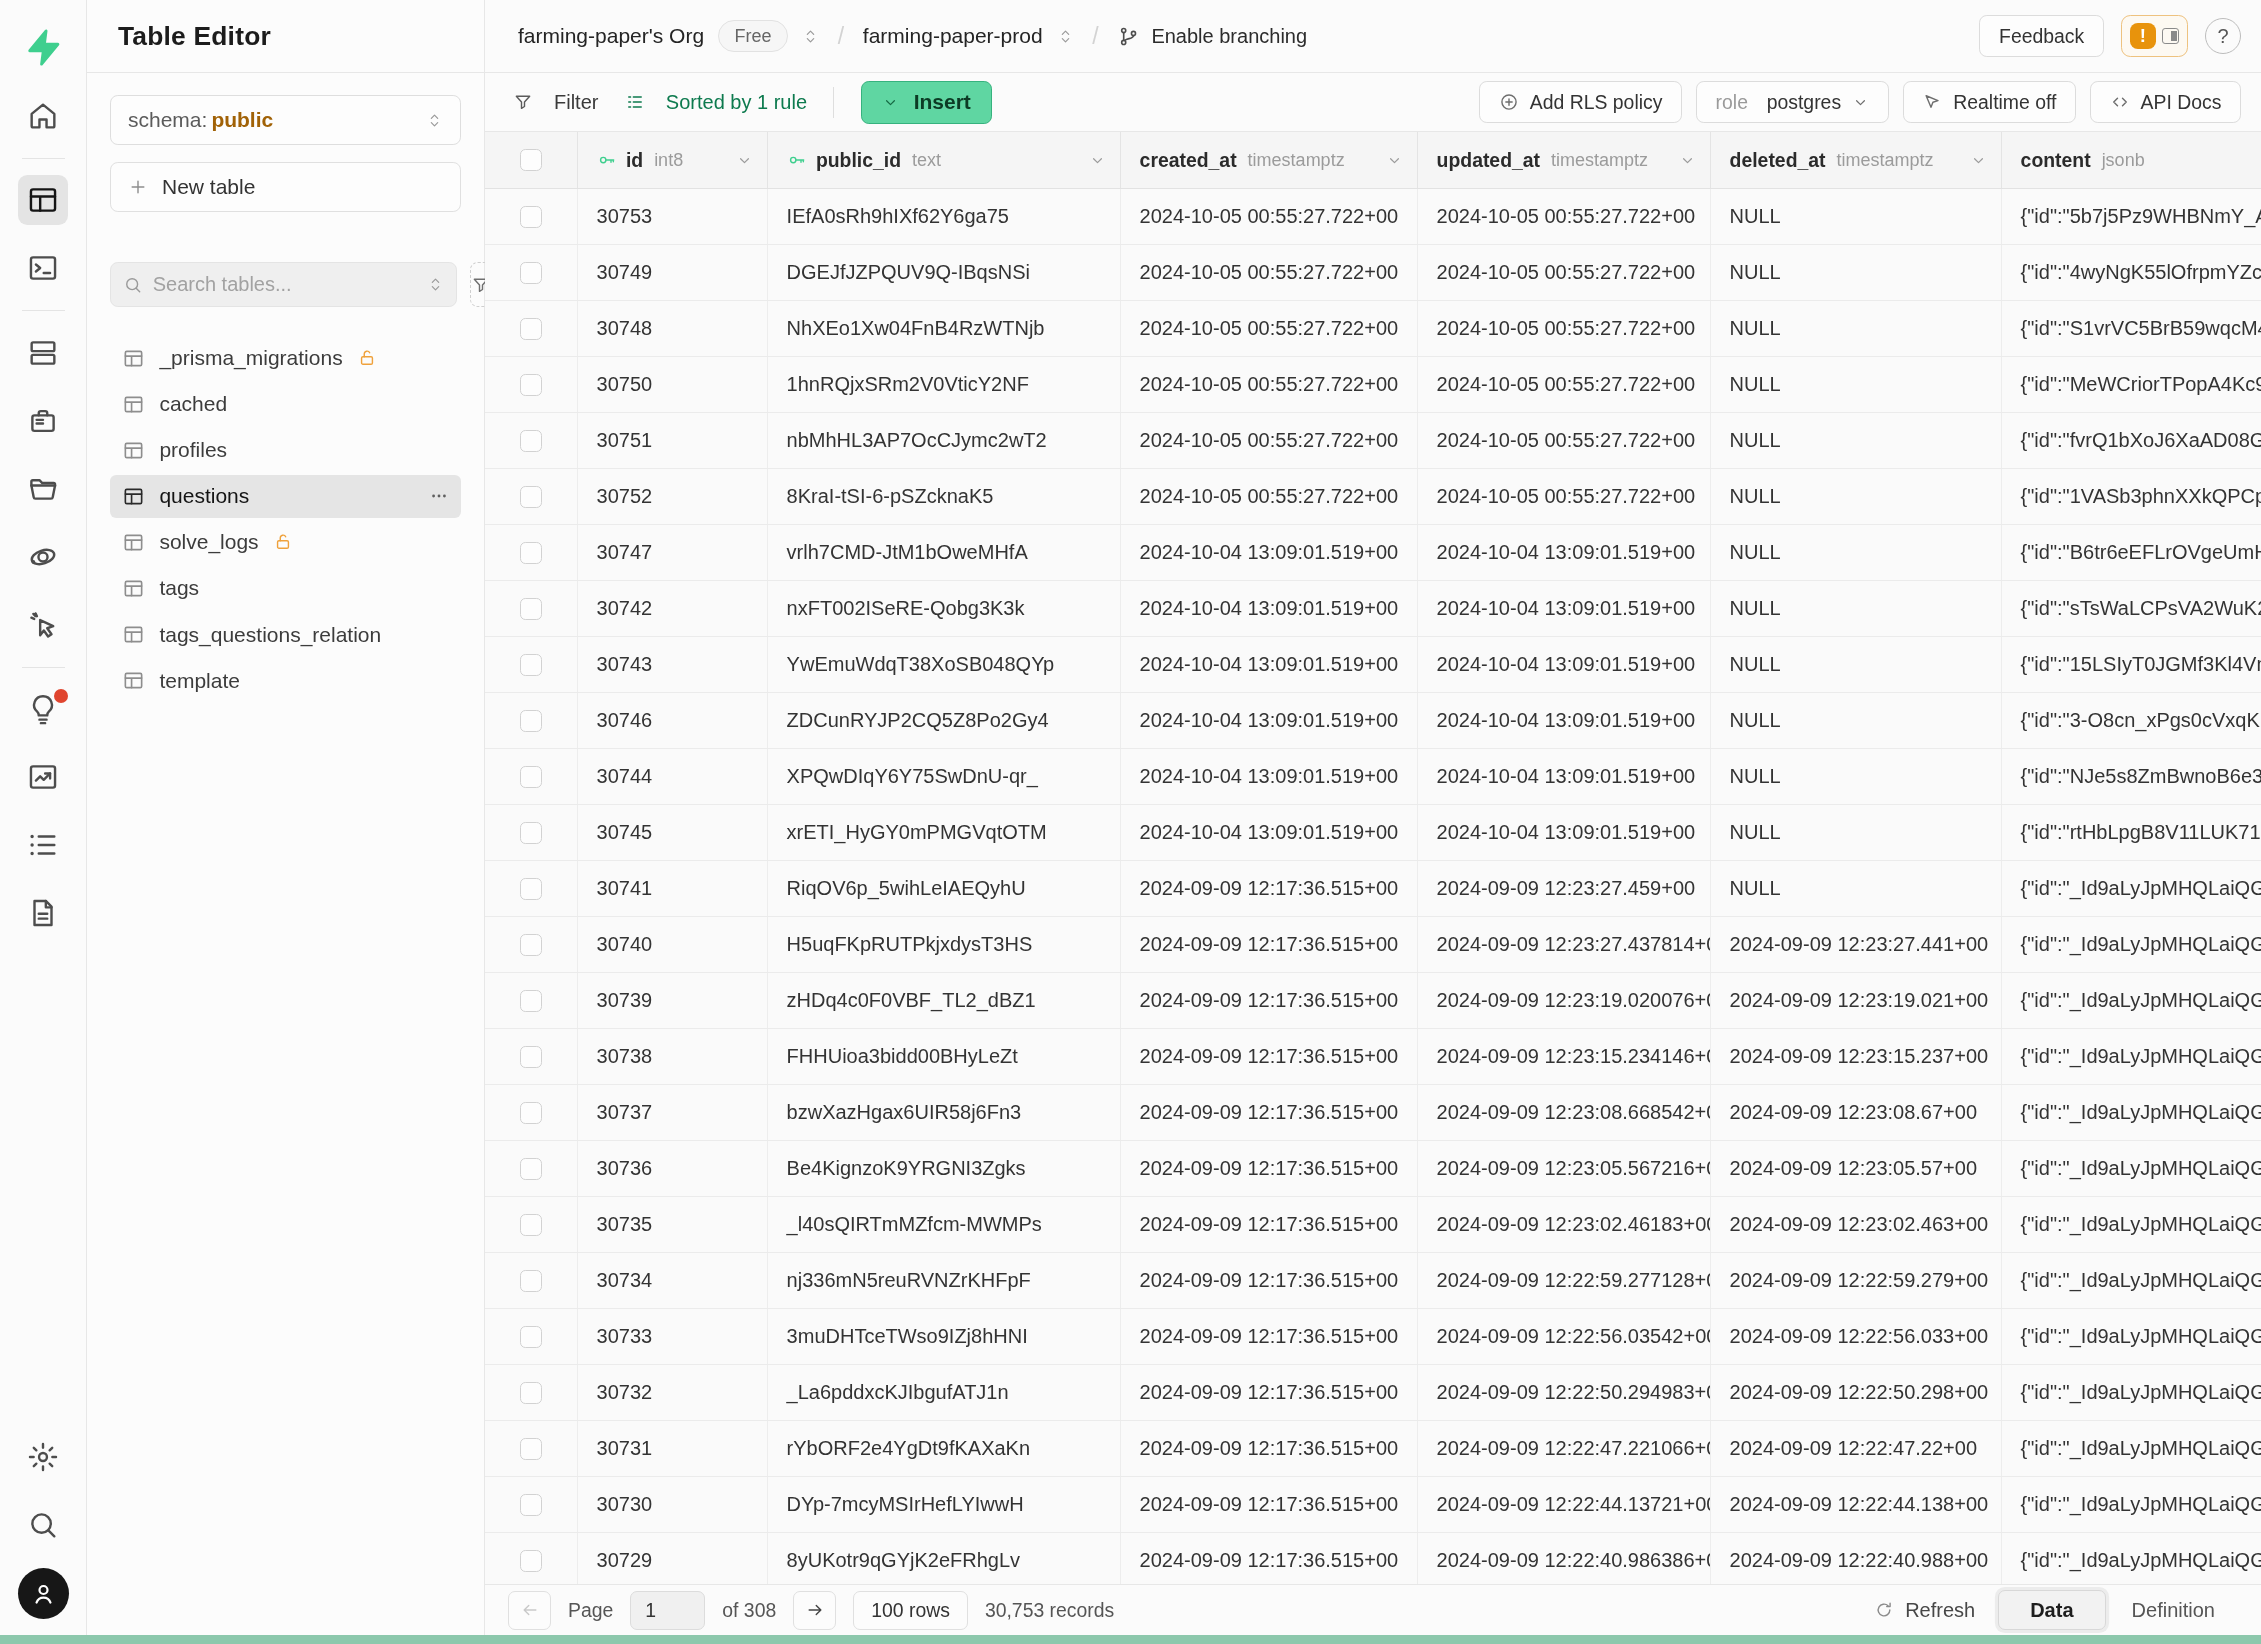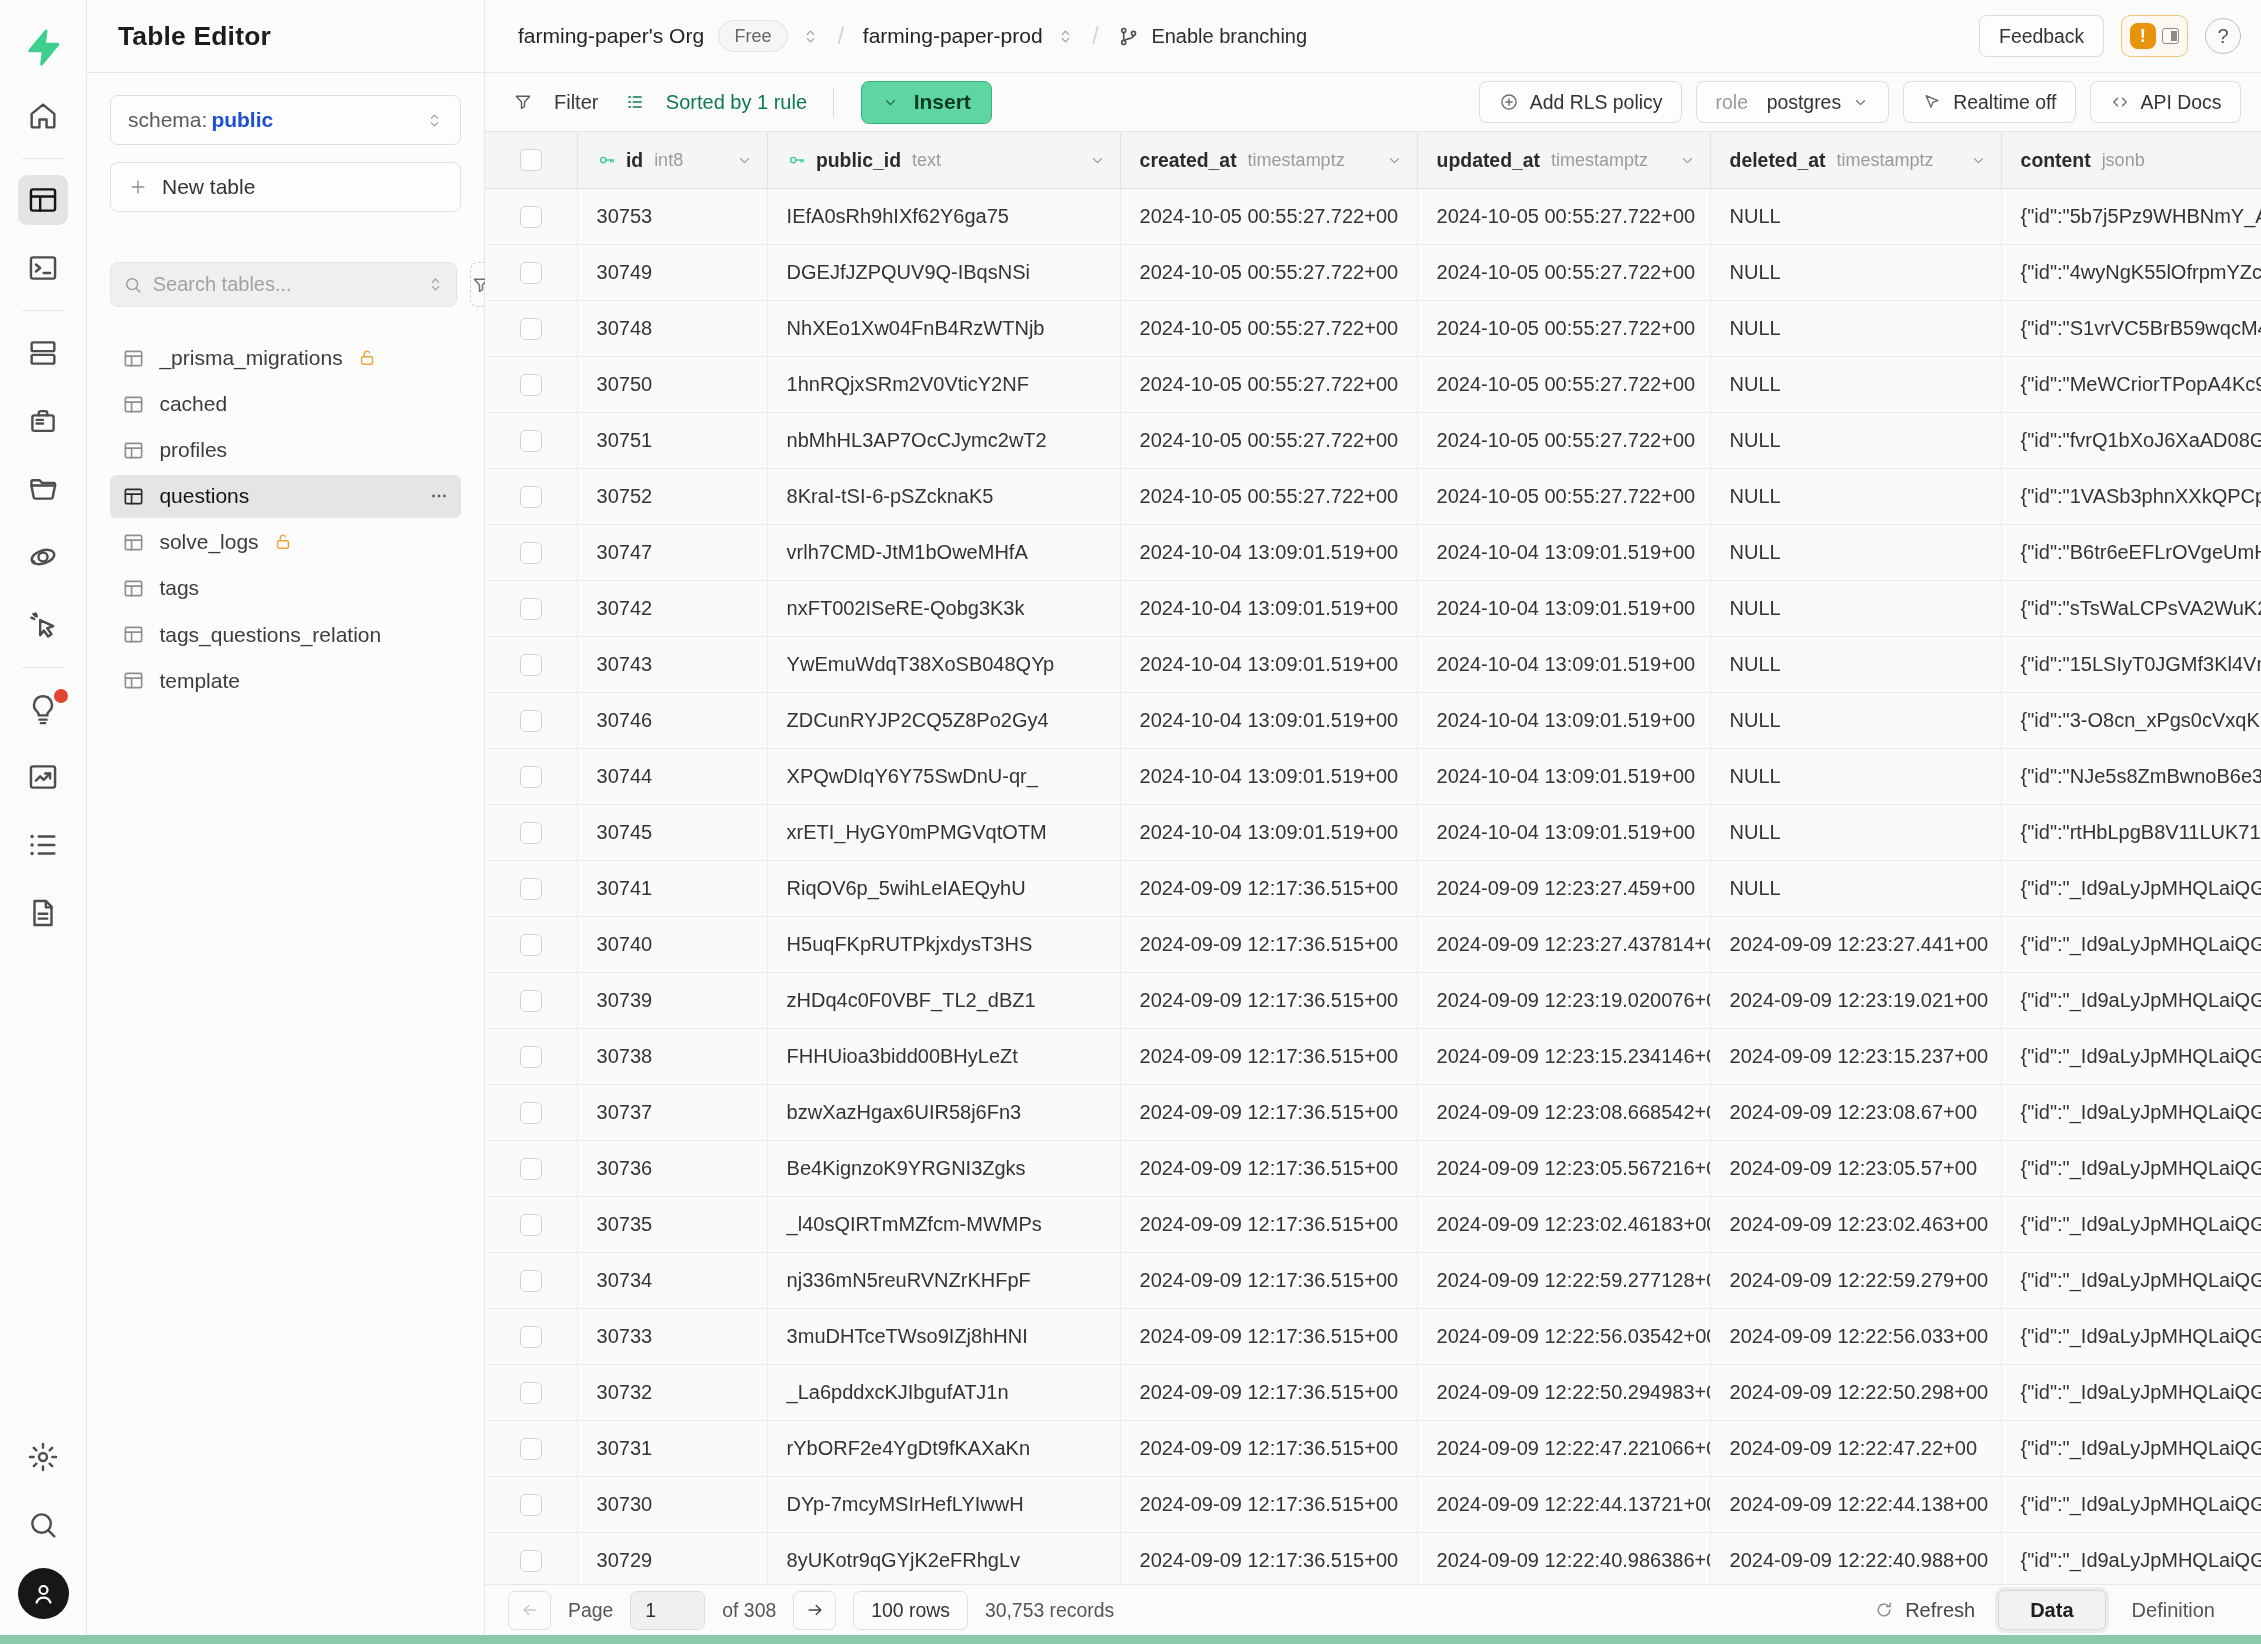--- a/index.html
+++ b/index.html
@@ -35,21 +35,21 @@
   
   .sidebar { width:398px; background:#fcfcfc; border-right:0.8px solid #e7e7e7;
     display:flex; flex-direction:column; }
   .sidebar-header { height:73px; flex:none; display:flex; align-items:center;
     padding-left:31px; border-bottom:0.8px solid #e7e7e7; }
   .sidebar-title { font-size:26.4px; font-weight:600; color:#1c1c1c; letter-spacing:0.2px; }
   .sidebar-body { padding:22px 23px; display:flex; flex-direction:column; }
   .schema-select { height:50px; border:0.8px solid #dedede; border-radius:7.8px; background:#fdfdfd;
     display:flex; align-items:center; padding:0 17px; font-size:21px; cursor:pointer; }
   .schema-label { color:#5b5b5b; margin-right:4px; }
-  .schema-value { color:#1d4ed8; font-weight:600; }
+  .schema-value { color:#a16207; font-weight:600; }
   .schema-select .caret { margin-left:auto; color:#9a9a9a; }
   .new-table-btn { margin-top:17px; height:50px; border:0.8px solid #e0e0e0; border-radius:7.8px;
     background:#fdfdfd; display:flex; align-items:center; padding:0 17px; font-size:21px;
     color:#333; gap:14px; cursor:pointer; }
   .new-table-btn .icon { color:#8d8d8d; }
   .search-row { margin-top:50px; display:flex; gap:12.4px; }
   .search-box { flex:1; height:45px; background:#efefef; border:0.8px solid #e4e4e4;
     border-radius:7.8px; display:flex; align-items:center; padding:0 12.4px; gap:9.3px; color:#9a9a9a; }
   .search-box input { border:none; outline:none; background:transparent; flex:1;
     font-size:20px; color:#444; font-family:inherit; }

